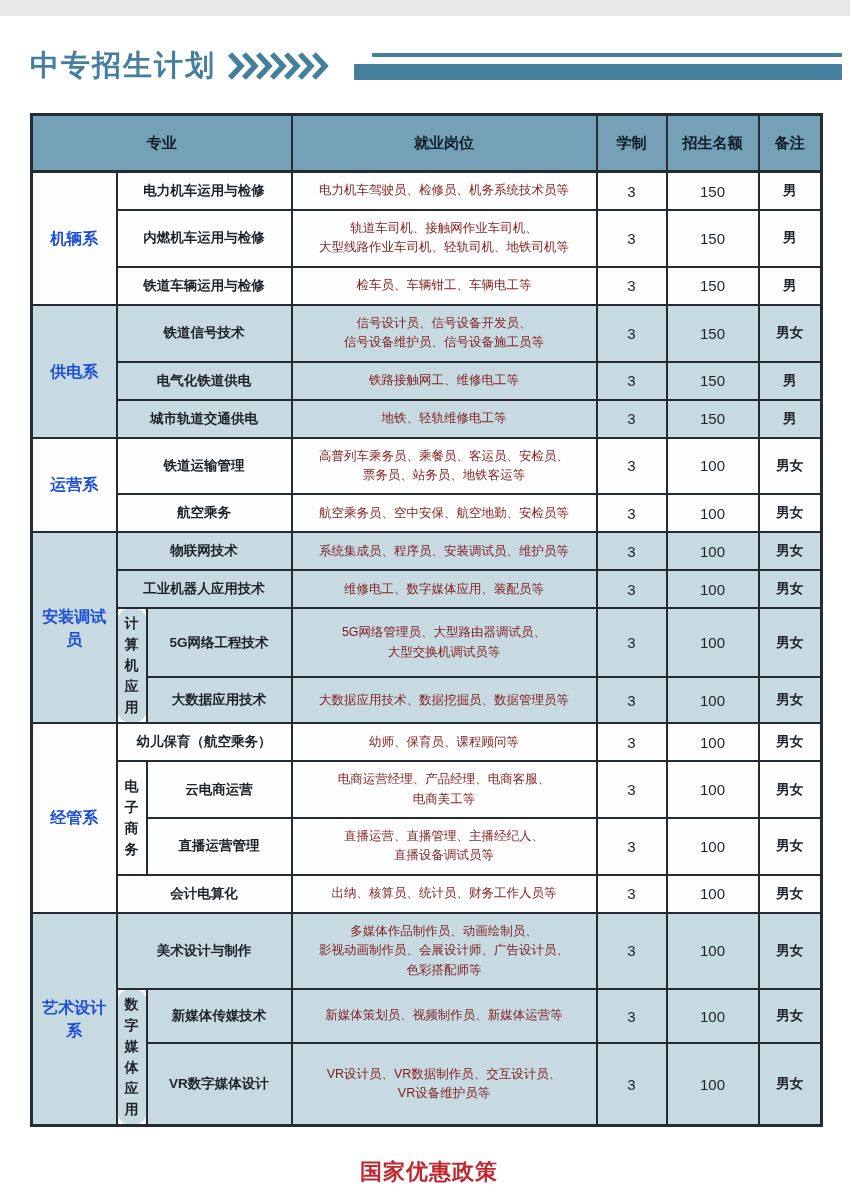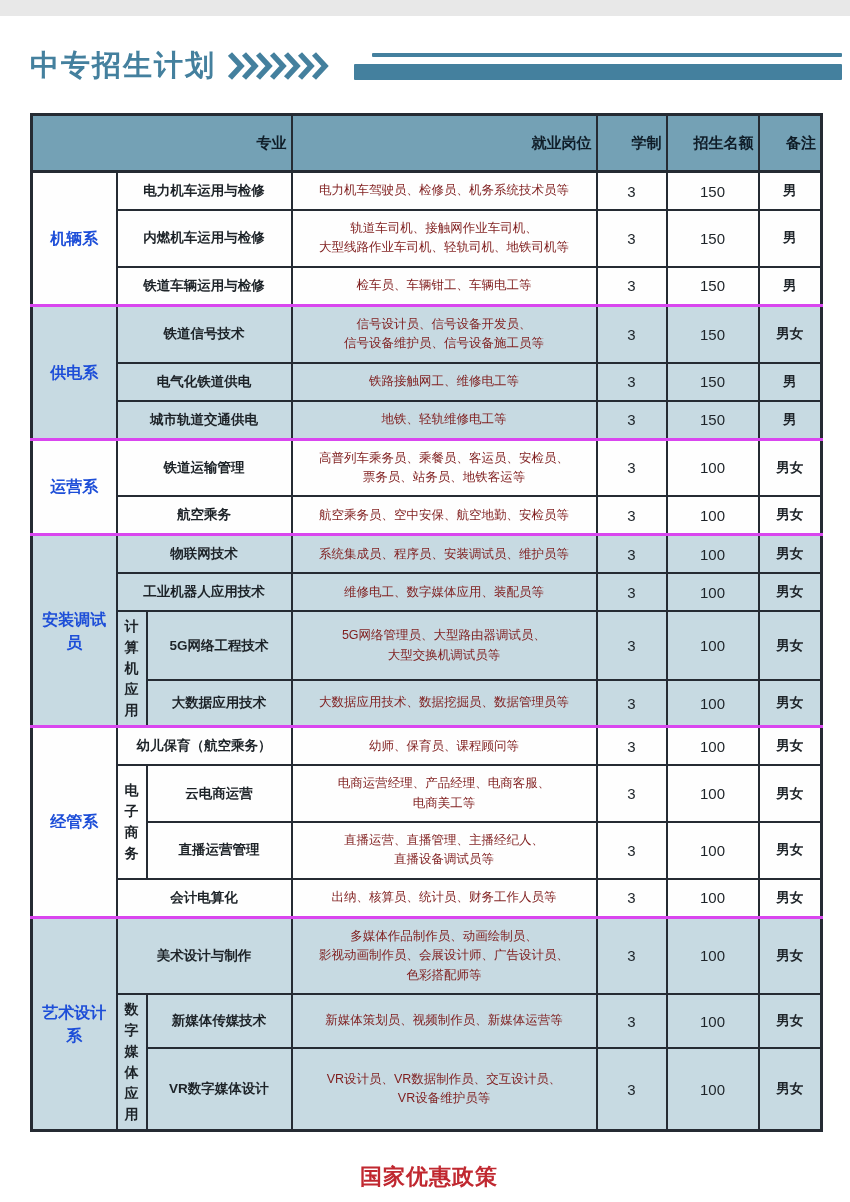--- a/index.html
+++ b/index.html
@@ -26,33 +26,32 @@
     margin:27px 30px 0 30px; width:790px;
   }
   .plan th, .plan td {
     border:2px solid #252b33; text-align:center; vertical-align:middle;
     padding:9px 5px; overflow:hidden;
   }
   .plan thead th {
     background:var(--header-bg); color:#0f1d28;
     font-size:15px; font-weight:bold; height:46px; padding:4px;
     border-bottom:3px solid #252b33;
-    text-align:right;
   }
   .plan { border:3px solid #252b33; }
-  tr.section-start td { border-top:3px solid #d946ef; }
+  tr.section-start td { border-top:1px solid #d946ef; }
   tr.tint  td { background:var(--tint); }
   tr.plain td { background:#fefefe; }
   td.dept-cell {
     font-size:16px; font-weight:bold; color:#1d4ed8;
     padding:4px 6px; line-height:1.45;
   }
   td.subgroup-cell {
     font-size:14px; font-weight:bold; padding:4px 1px;
-    word-break:break-all; line-height:1.5;
+    word-break:break-all; line-height:1.5;border-radius:14px;
   }
   td.major-cell { font-size:13.5px; font-weight:bold; padding:8px 6px; }
   td.jobs-cell  { font-size:12.5px; color:#7f1d1d; line-height:1.55; padding:8px 6px; }
   td.years-cell { font-size:15px; }
   td.quota-cell { font-size:15px; }
   td.note-cell  { font-size:13.5px; font-weight:bold; }
 
   
   .policy { margin-top:30px; }
   .policy h2 {

